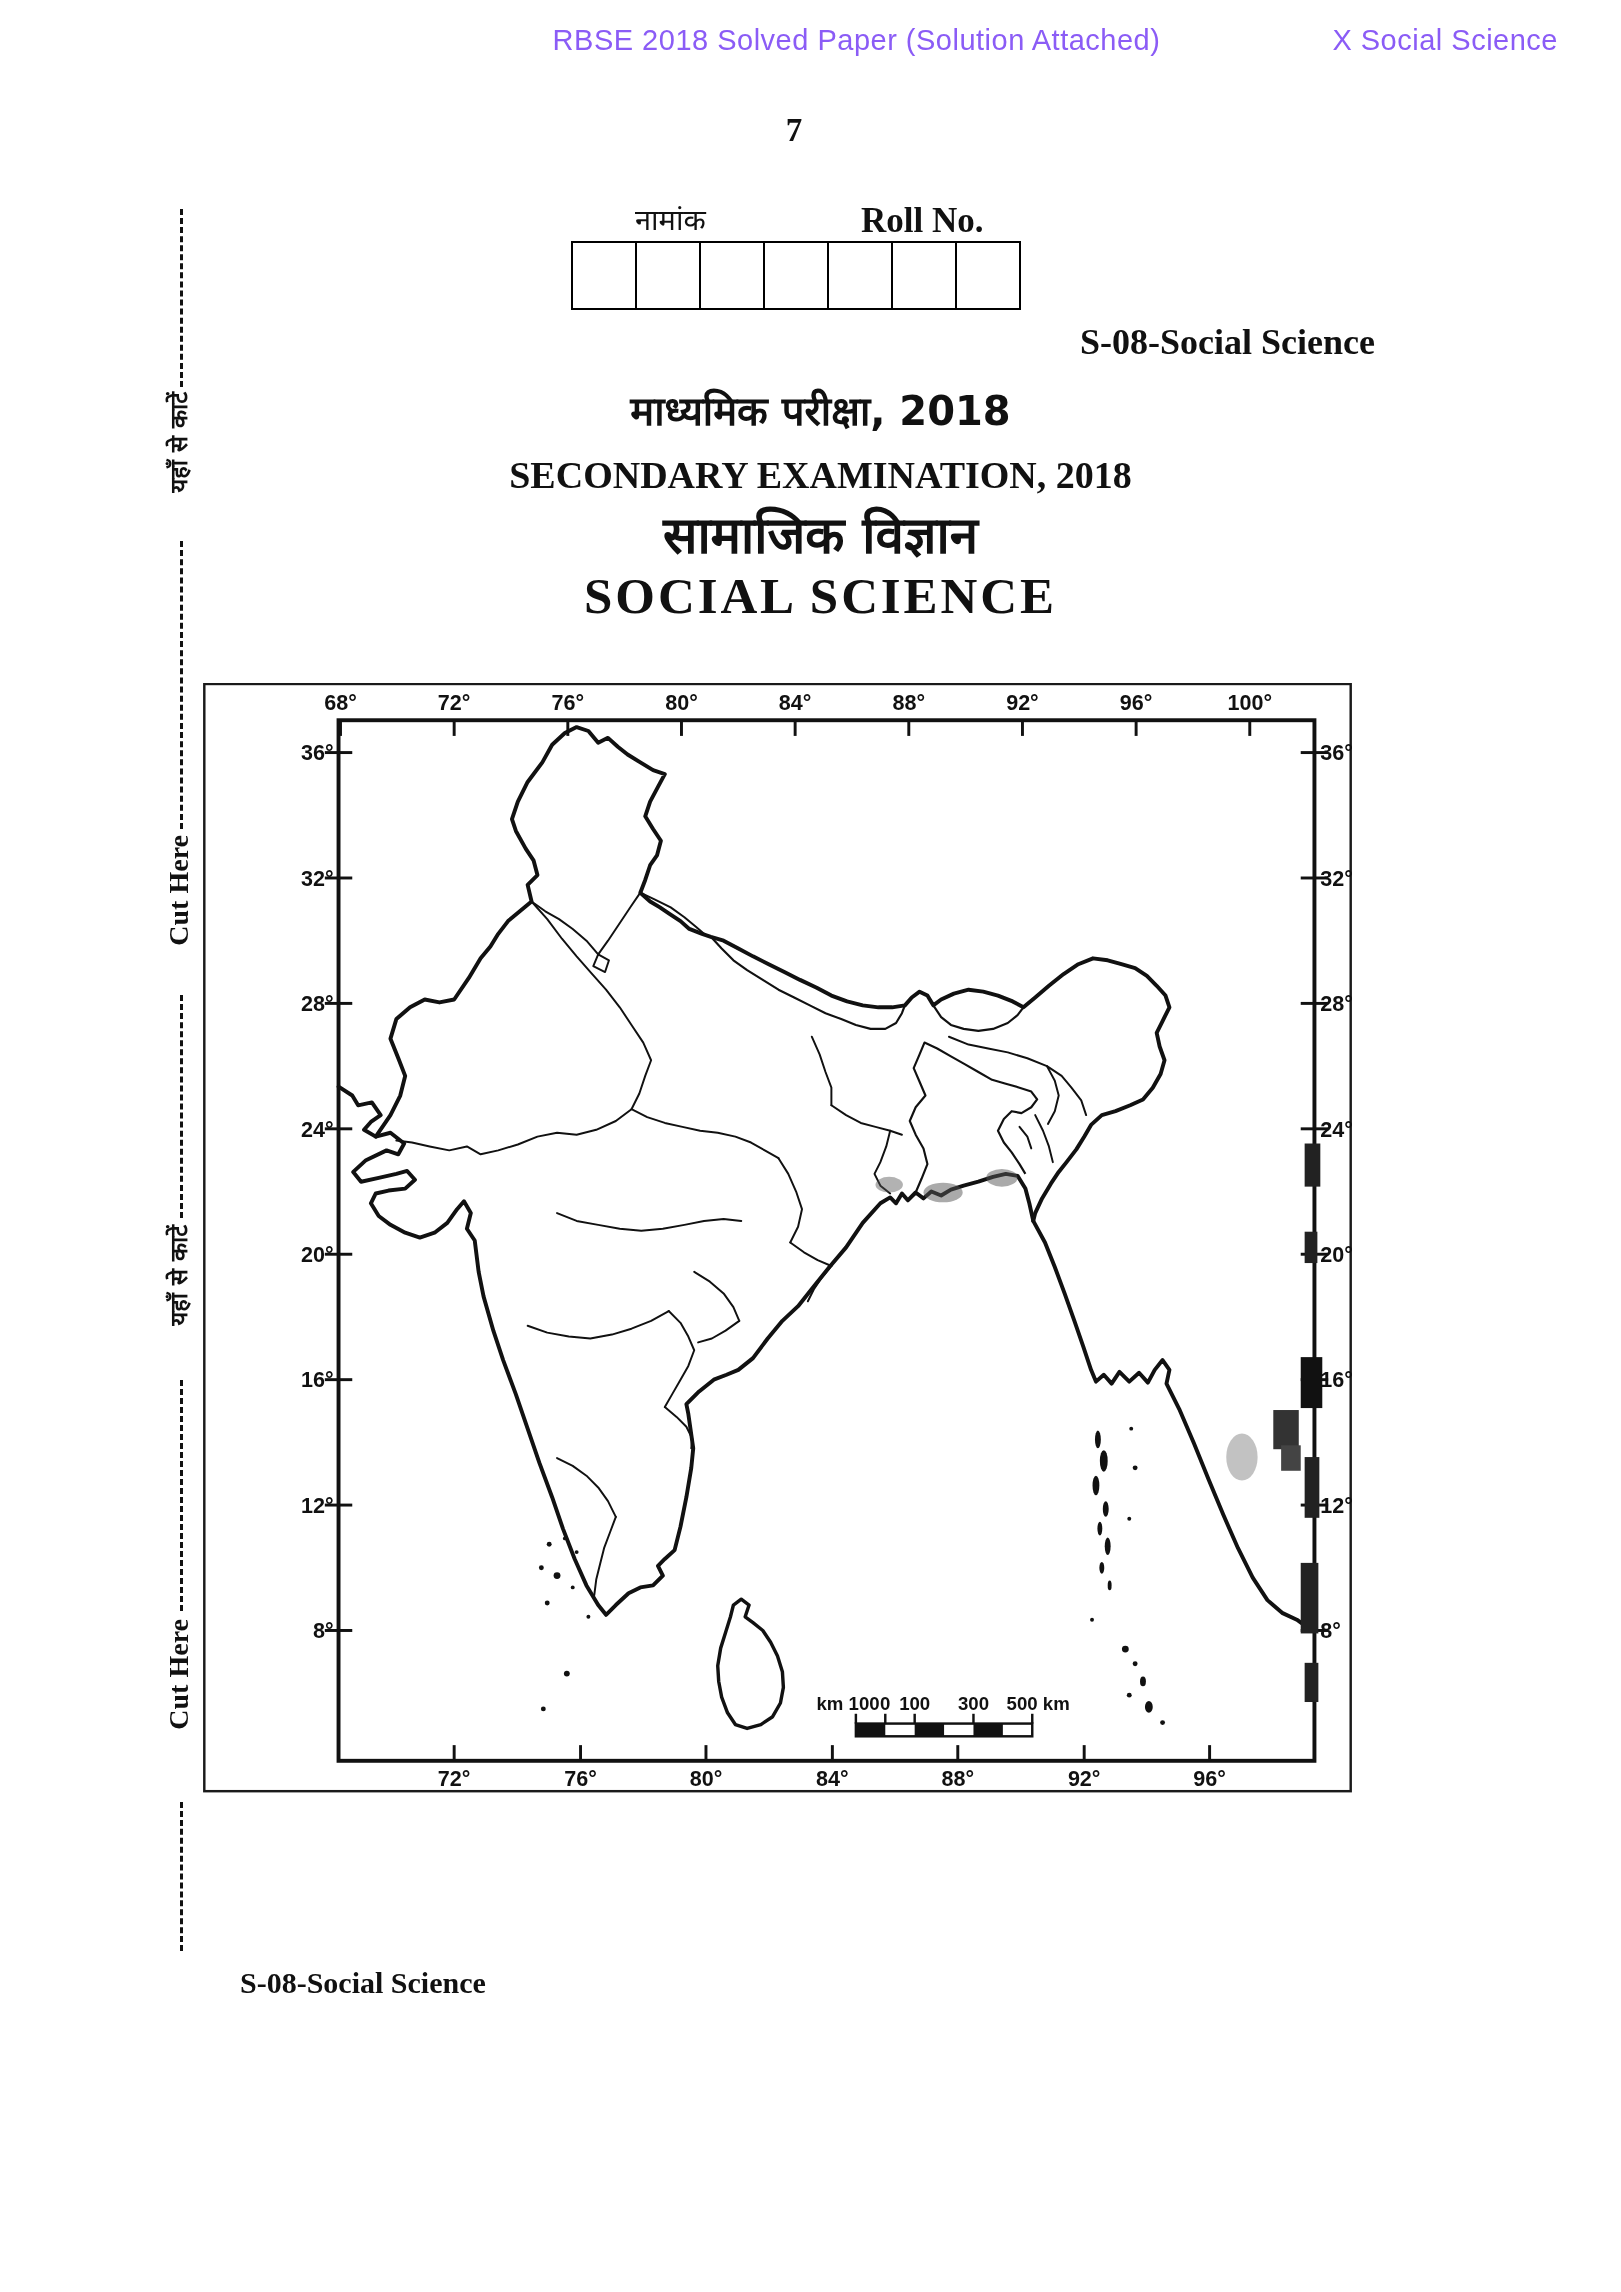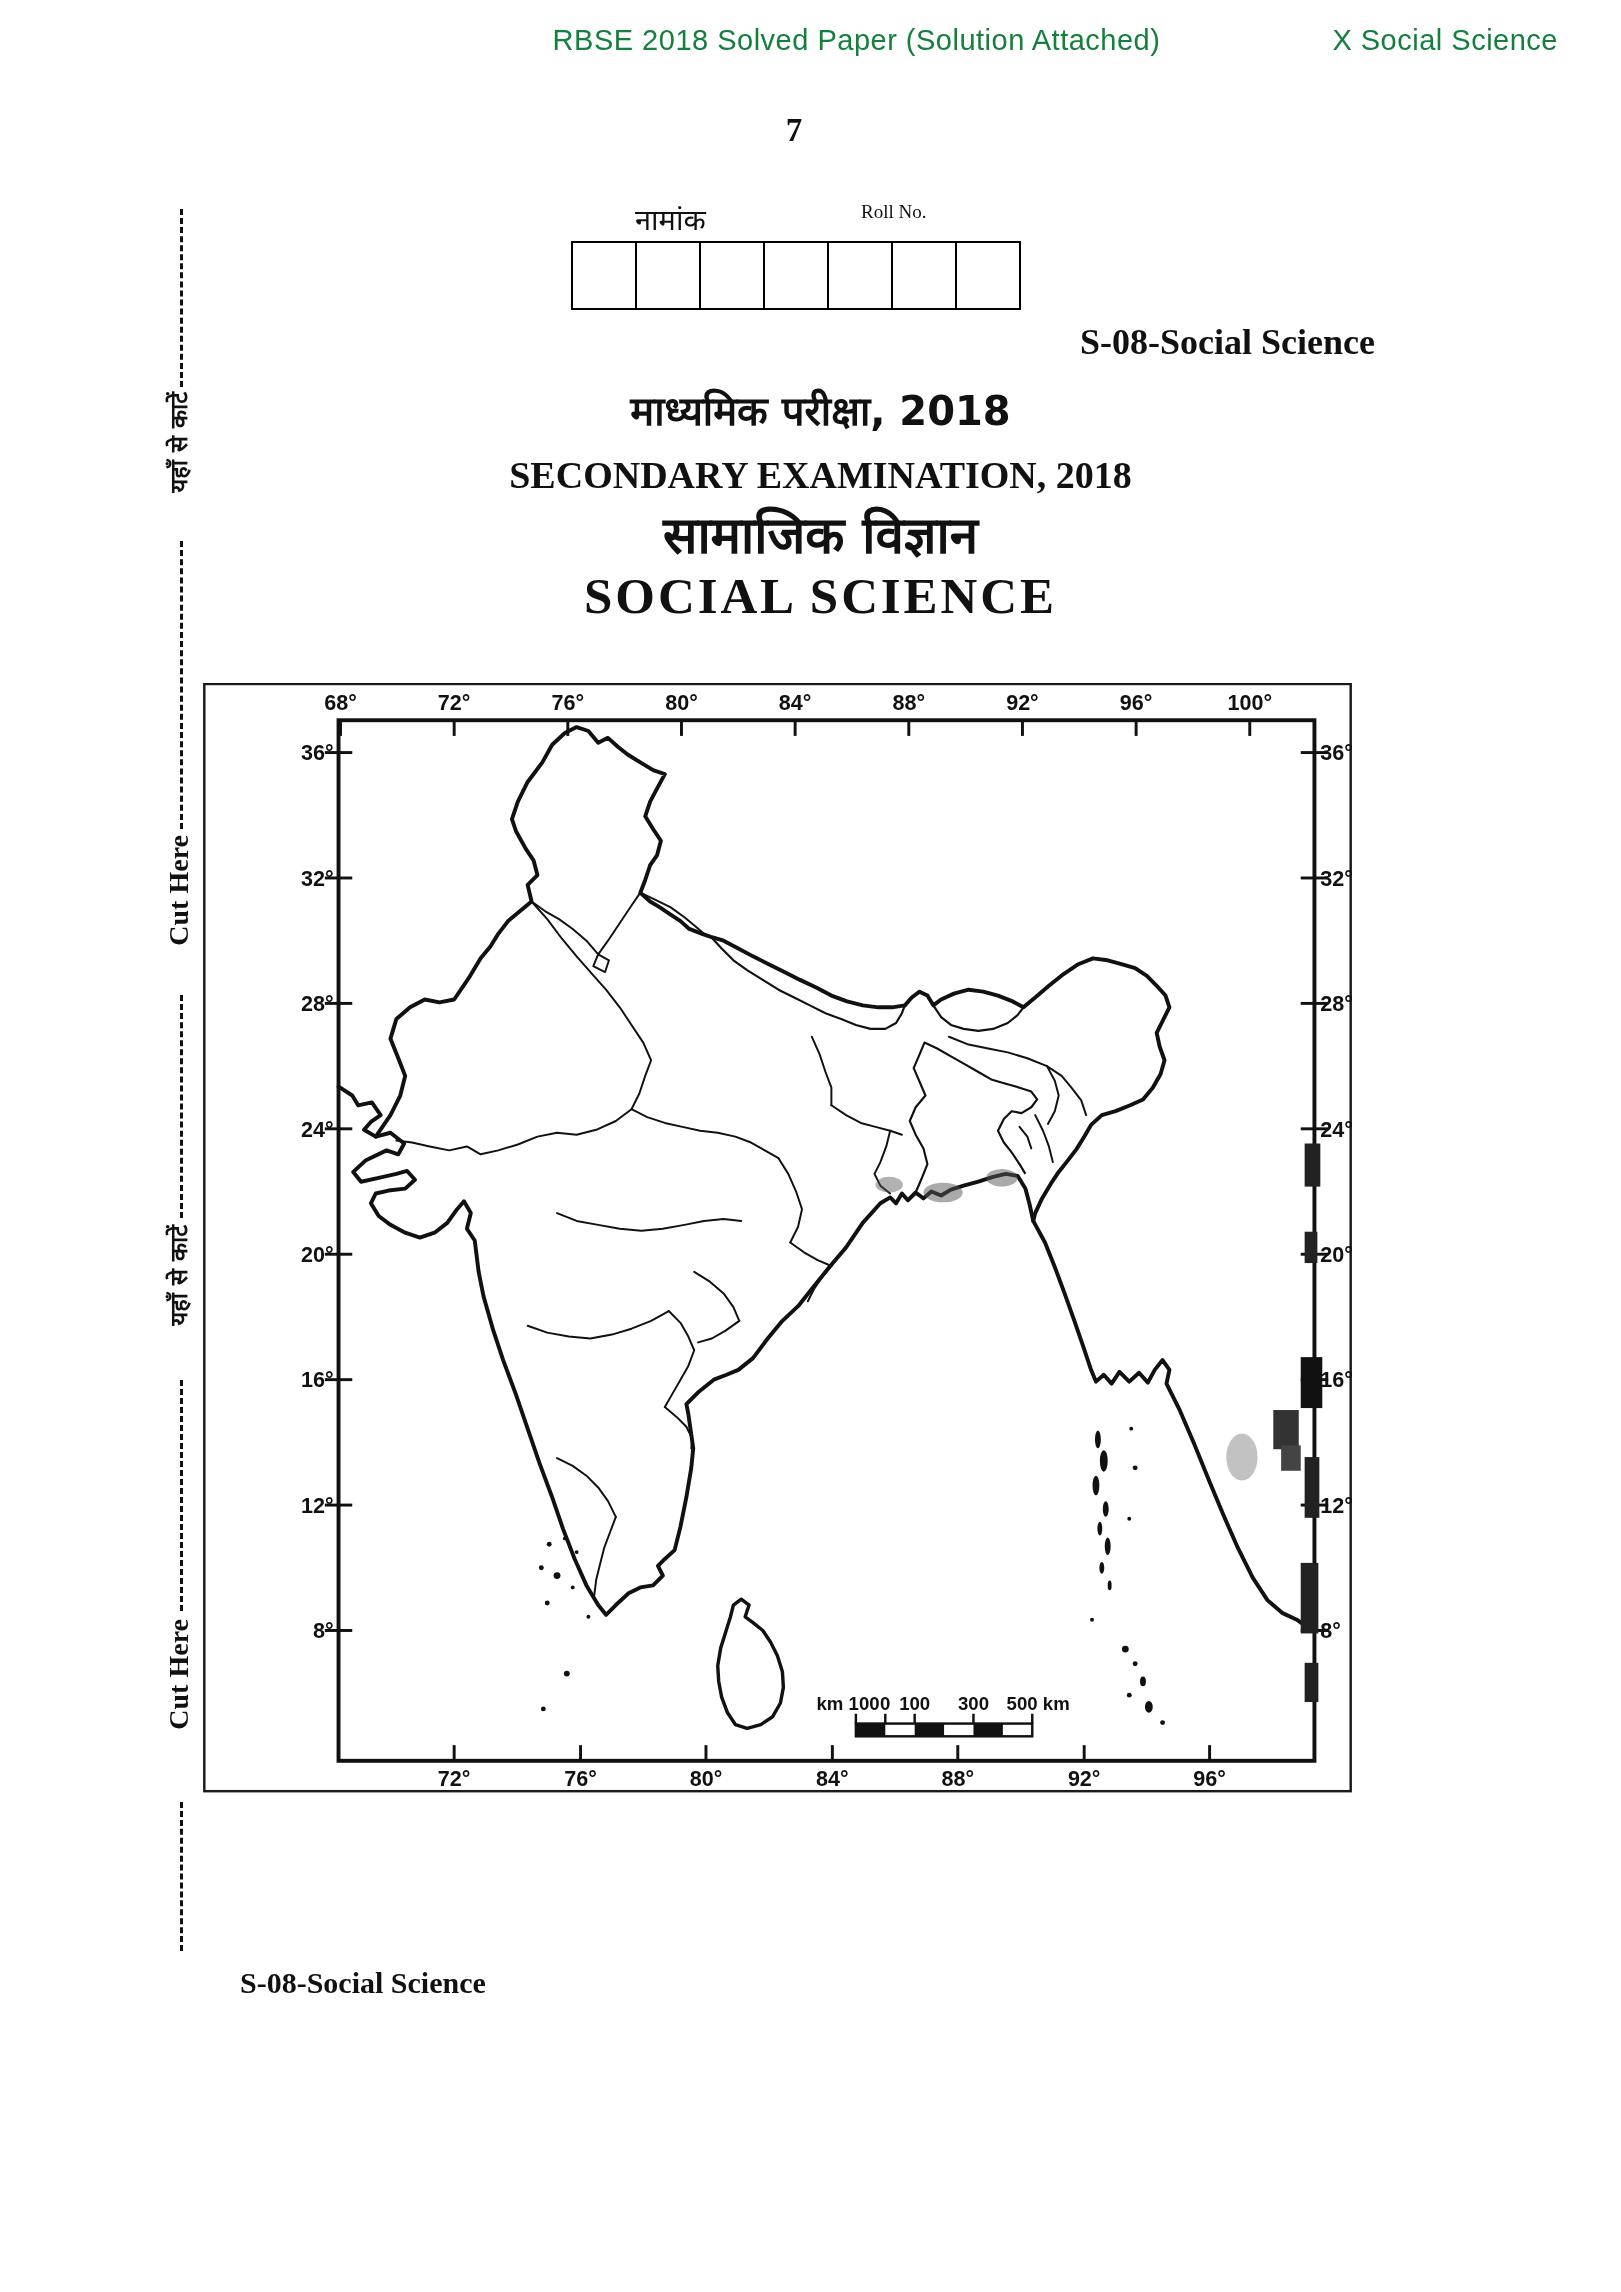--- a/index.html
+++ b/index.html
@@ -1,26 +1,26 @@
 <!DOCTYPE html>
 <html><head>
 <meta charset="utf-8">
 <style>
   html,body{margin:0;padding:0;}
   body{width:1621px;height:2293px;background:#ffffff;position:relative;overflow:hidden;
        font-family:"Liberation Sans",sans-serif;color:#111;}
   .abs{position:absolute;}
   
-  .hdr{top:23.5px;font-size:29px;color:#15803d;letter-spacing:0.5px;}
+  .hdr{top:23.5px;font-size:29px;color:#8b5cf6;letter-spacing:0.5px;}
   .hdr-left{left:543px;width:627px;text-align:center;}
   .hdr-right{right:63px;text-align:center;}
   .pageno{top:112px;left:0;width:1588px;text-align:center;
           font-family:"Liberation Serif",serif;font-weight:bold;font-size:33px;}
   
-  .lbl{font-family:"Liberation Serif",serif;font-weight:normal;font-size:19px;}
+  .lbl{font-family:"Liberation Serif",serif;font-weight:bold;font-size:35px;}
   .namank{top:199px;left:635px;font-family:"DejaVu Sans","Liberation Serif",serif;font-weight:normal;font-size:29px;}
   .rollno{top:201px;left:861px;}
   .rollrow{top:241px;left:571px;display:flex;}
   .rollbox{width:62px;height:65px;border:2.9px solid #000;border-left:none;background:#fff;}
   .rollbox:first-child{border-left:2.9px solid #000;}
   
   .t-center{left:0;width:1641px;text-align:center;}
   .paper-code-top{top:321px;right:246px;font-family:"Liberation Serif",serif;
                   font-weight:bold;font-size:36px;}
   .title-hi1{top:382px;font-family:"DejaVu Sans",sans-serif;font-weight:bold;font-size:40px;}

